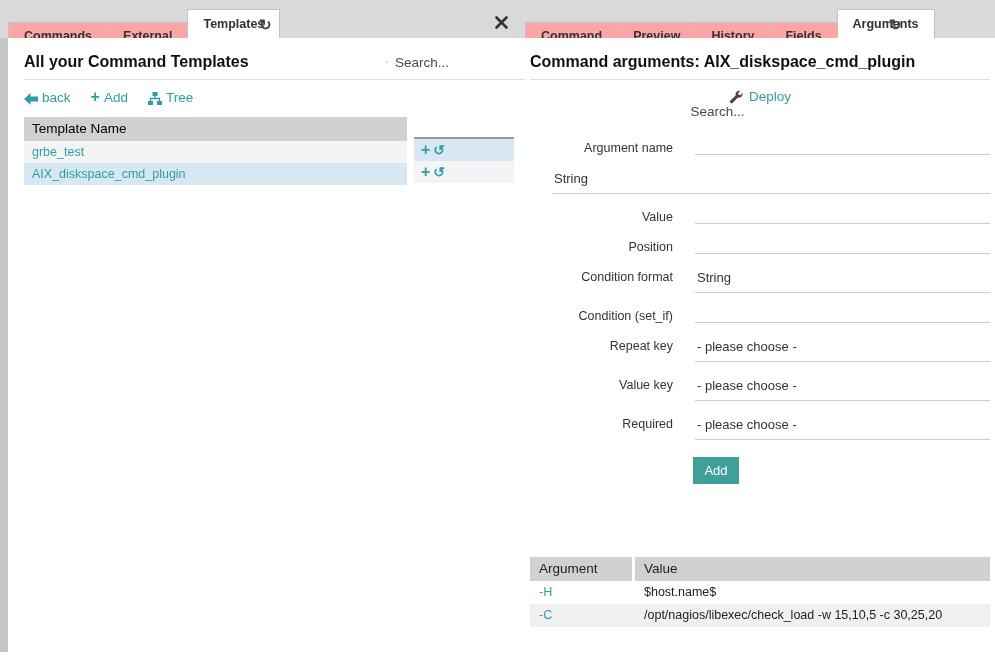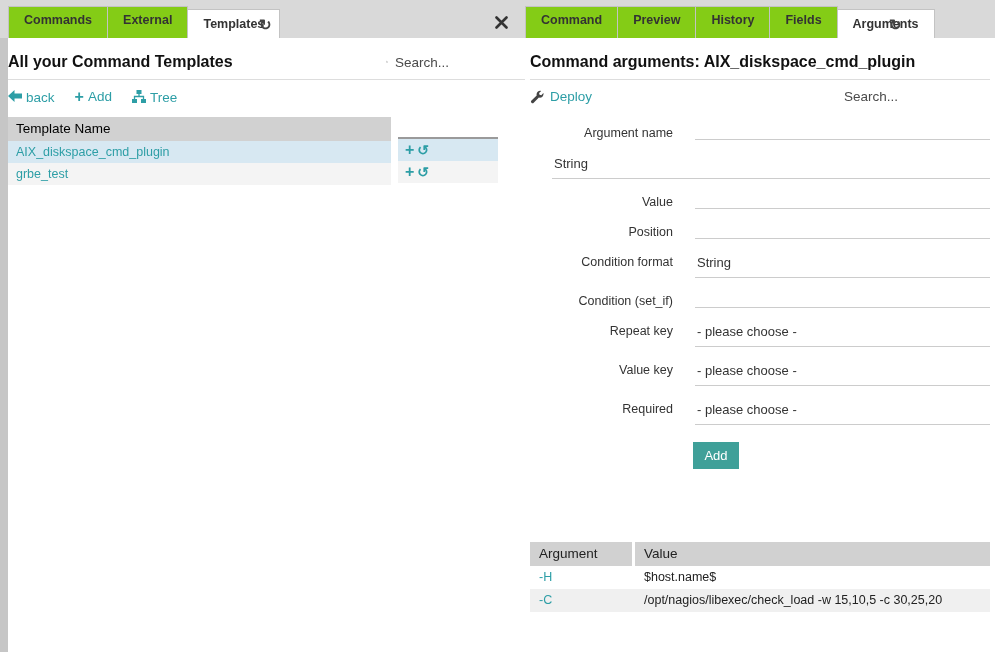--- a/index.html
+++ b/index.html
@@ -16,21 +16,21 @@
     width:995px;height:668px;position:relative;overflow:hidden;
     background:#fff;font-family:"Liberation Sans",sans-serif;color:#333;
   }
 
   
   .tabbar{position:absolute;top:0;left:0;width:995px;height:38px;background:var(--tabbar);}
   .tabs{position:absolute;bottom:0;display:flex;align-items:flex-end;}
   .tabs-left{left:8px;}
   .tabs-right{left:525px;}
   .tab{
-    height:32px;line-height:27px;padding:0 15px;background:#84cc16;
+    height:16px;line-height:27px;padding:0 15px;background:#fca5a5;
     border:1px solid #c3c3c3;border-bottom:none;margin-right:-1px;
     font-weight:bold;font-size:12.5px;color:#333;cursor:default;white-space:nowrap;
   }
   .tab.active{background:#fff;height:29px;line-height:28px;}
   .icon-refresh{position:absolute;bottom:6px;font-size:15px;line-height:15px;color:#444;font-weight:bold;cursor:pointer;}
   .icon-refresh.left{left:259px;}
   .icon-refresh.right{left:889px;}
   .close-btn{position:absolute;left:495px;bottom:9px;cursor:pointer;}
 
   
@@ -43,45 +43,45 @@
   .panel-title{font-size:16px;font-weight:bold;color:#111;white-space:nowrap;}
   .searchbox{display:flex;align-items:center;gap:7px;}
   .searchbox input{
     border:none;outline:none;background:transparent;font-family:"Liberation Sans",sans-serif;
     font-size:13.5px;color:#333;padding:0;
   }
   .searchbox input::placeholder{color:#4a4a4a;opacity:1;}
 
   
   .left-panel{position:absolute;left:8px;top:38px;width:570px;height:630px;background:#fff;
-    padding:0 0 0 0;}
+    padding:0 0 0 16px;}
   .left-panel .panel-head{padding-right:6px;}
   .left-panel .searchbox{width:186px;}
   .toolbar{display:flex;gap:20px;padding:9px 0 10px 0;align-items:center;}
-  .tool-link{display:flex;align-items:flex-start;gap:4px;color:var(--accent);font-size:13.5px;cursor:pointer;}
+  .tool-link{display:flex;align-items:flex-end;gap:4px;color:var(--accent);font-size:13.5px;cursor:pointer;}
   .tpl-wrap{display:flex;margin-top:2px;}
   .tpl-table{width:383px;}
   .tpl-gap{width:7px;}
   .tpl-actions{width:100px;}
   .tpl-header{background:var(--hdrbg);height:24px;line-height:24px;padding-left:8px;font-size:13.5px;color:#000000;}
   .tpl-row{height:22px;line-height:22px;padding-left:8px;font-size:12.5px;color:var(--accent);cursor:pointer;
     overflow:hidden;white-space:nowrap;}
   .tpl-row.selected{background:var(--selected);}
   .tpl-row.alt{background:var(--altrow);}
   .tpl-actions .act-hdr{height:22px;border-bottom:2px solid #9a9a9a;}
   .tpl-actions .act-row{height:22px;display:flex;align-items:center;gap:3px;padding-left:7px;}
   .tpl-actions .act-row.selected{background:var(--selected);}
   .tpl-actions .act-row.alt{background:var(--altrow);}
   .icon-plus{color:var(--accent);font-weight:bold;font-size:16px;line-height:16px;cursor:pointer;}
   .icon-undo{color:var(--accent);font-weight:bold;font-size:14px;line-height:14px;cursor:pointer;}
 
   
   .right-panel{position:absolute;left:525px;top:38px;width:465px;height:620px;background:#fff;padding-left:5px;}
   .right-panel .searchbox{width:153px;}
-  .deploy-row{display:flex;justify-content:space-between;align-items:center;padding:9px 0 6px 0;}
+  .deploy-row{display:flex;justify-content:space-between;align-items:center;padding:9px 0 6px 0;flex-direction:column;}
   .deploy-link{display:flex;align-items:center;gap:6px;cursor:pointer;}
   .deploy-link span{color:var(--accent);font-size:13.5px;}
 
   .argform{margin-top:10px;}
   .form-row{display:flex;margin-bottom:10px;}
   .form-label{width:143px;text-align:right;font-size:12.5px;color:#333;padding-top:6px;flex:0 0 143px;}
   .form-control{flex:1;margin-left:22px;border-bottom:1px solid #ccc;font-size:13px;color:#333;
     padding:6px 0 7px 2px;min-height:13px;cursor:text;}
   .form-control.select{cursor:pointer;}
   .add-btn{margin-left:163px;margin-top:7px;width:46px;height:27px;background:var(--button);
@@ -158,22 +158,22 @@
         <rect x="9" y="9" width="5" height="4" fill="#2d9ea6"></rect>
         <path d="M7 4 L7 6.5 M2.5 9 L2.5 6.5 L11.5 6.5 L11.5 9" stroke="#2d9ea6" stroke-width="1.3" fill="none"></path>
       </svg>
       <span>Tree</span>
     </div>
   </div>
 
   <div class="tpl-wrap">
     <div class="tpl-table">
       <div class="tpl-header">Template Name</div>
+      <div class="tpl-row alt">grbe_test</div>
       <div class="tpl-row selected">AIX_diskspace_cmd_plugin</div>
-      <div class="tpl-row alt">grbe_test</div>
     </div>
     <div class="tpl-gap"></div>
     <div class="tpl-actions">
       <div class="act-hdr"></div>
       <div class="act-row selected">
         <span class="icon-plus">+</span>
         <span class="icon-undo">↺</span>
       </div>
       <div class="act-row alt">
         <span class="icon-plus">+</span>

